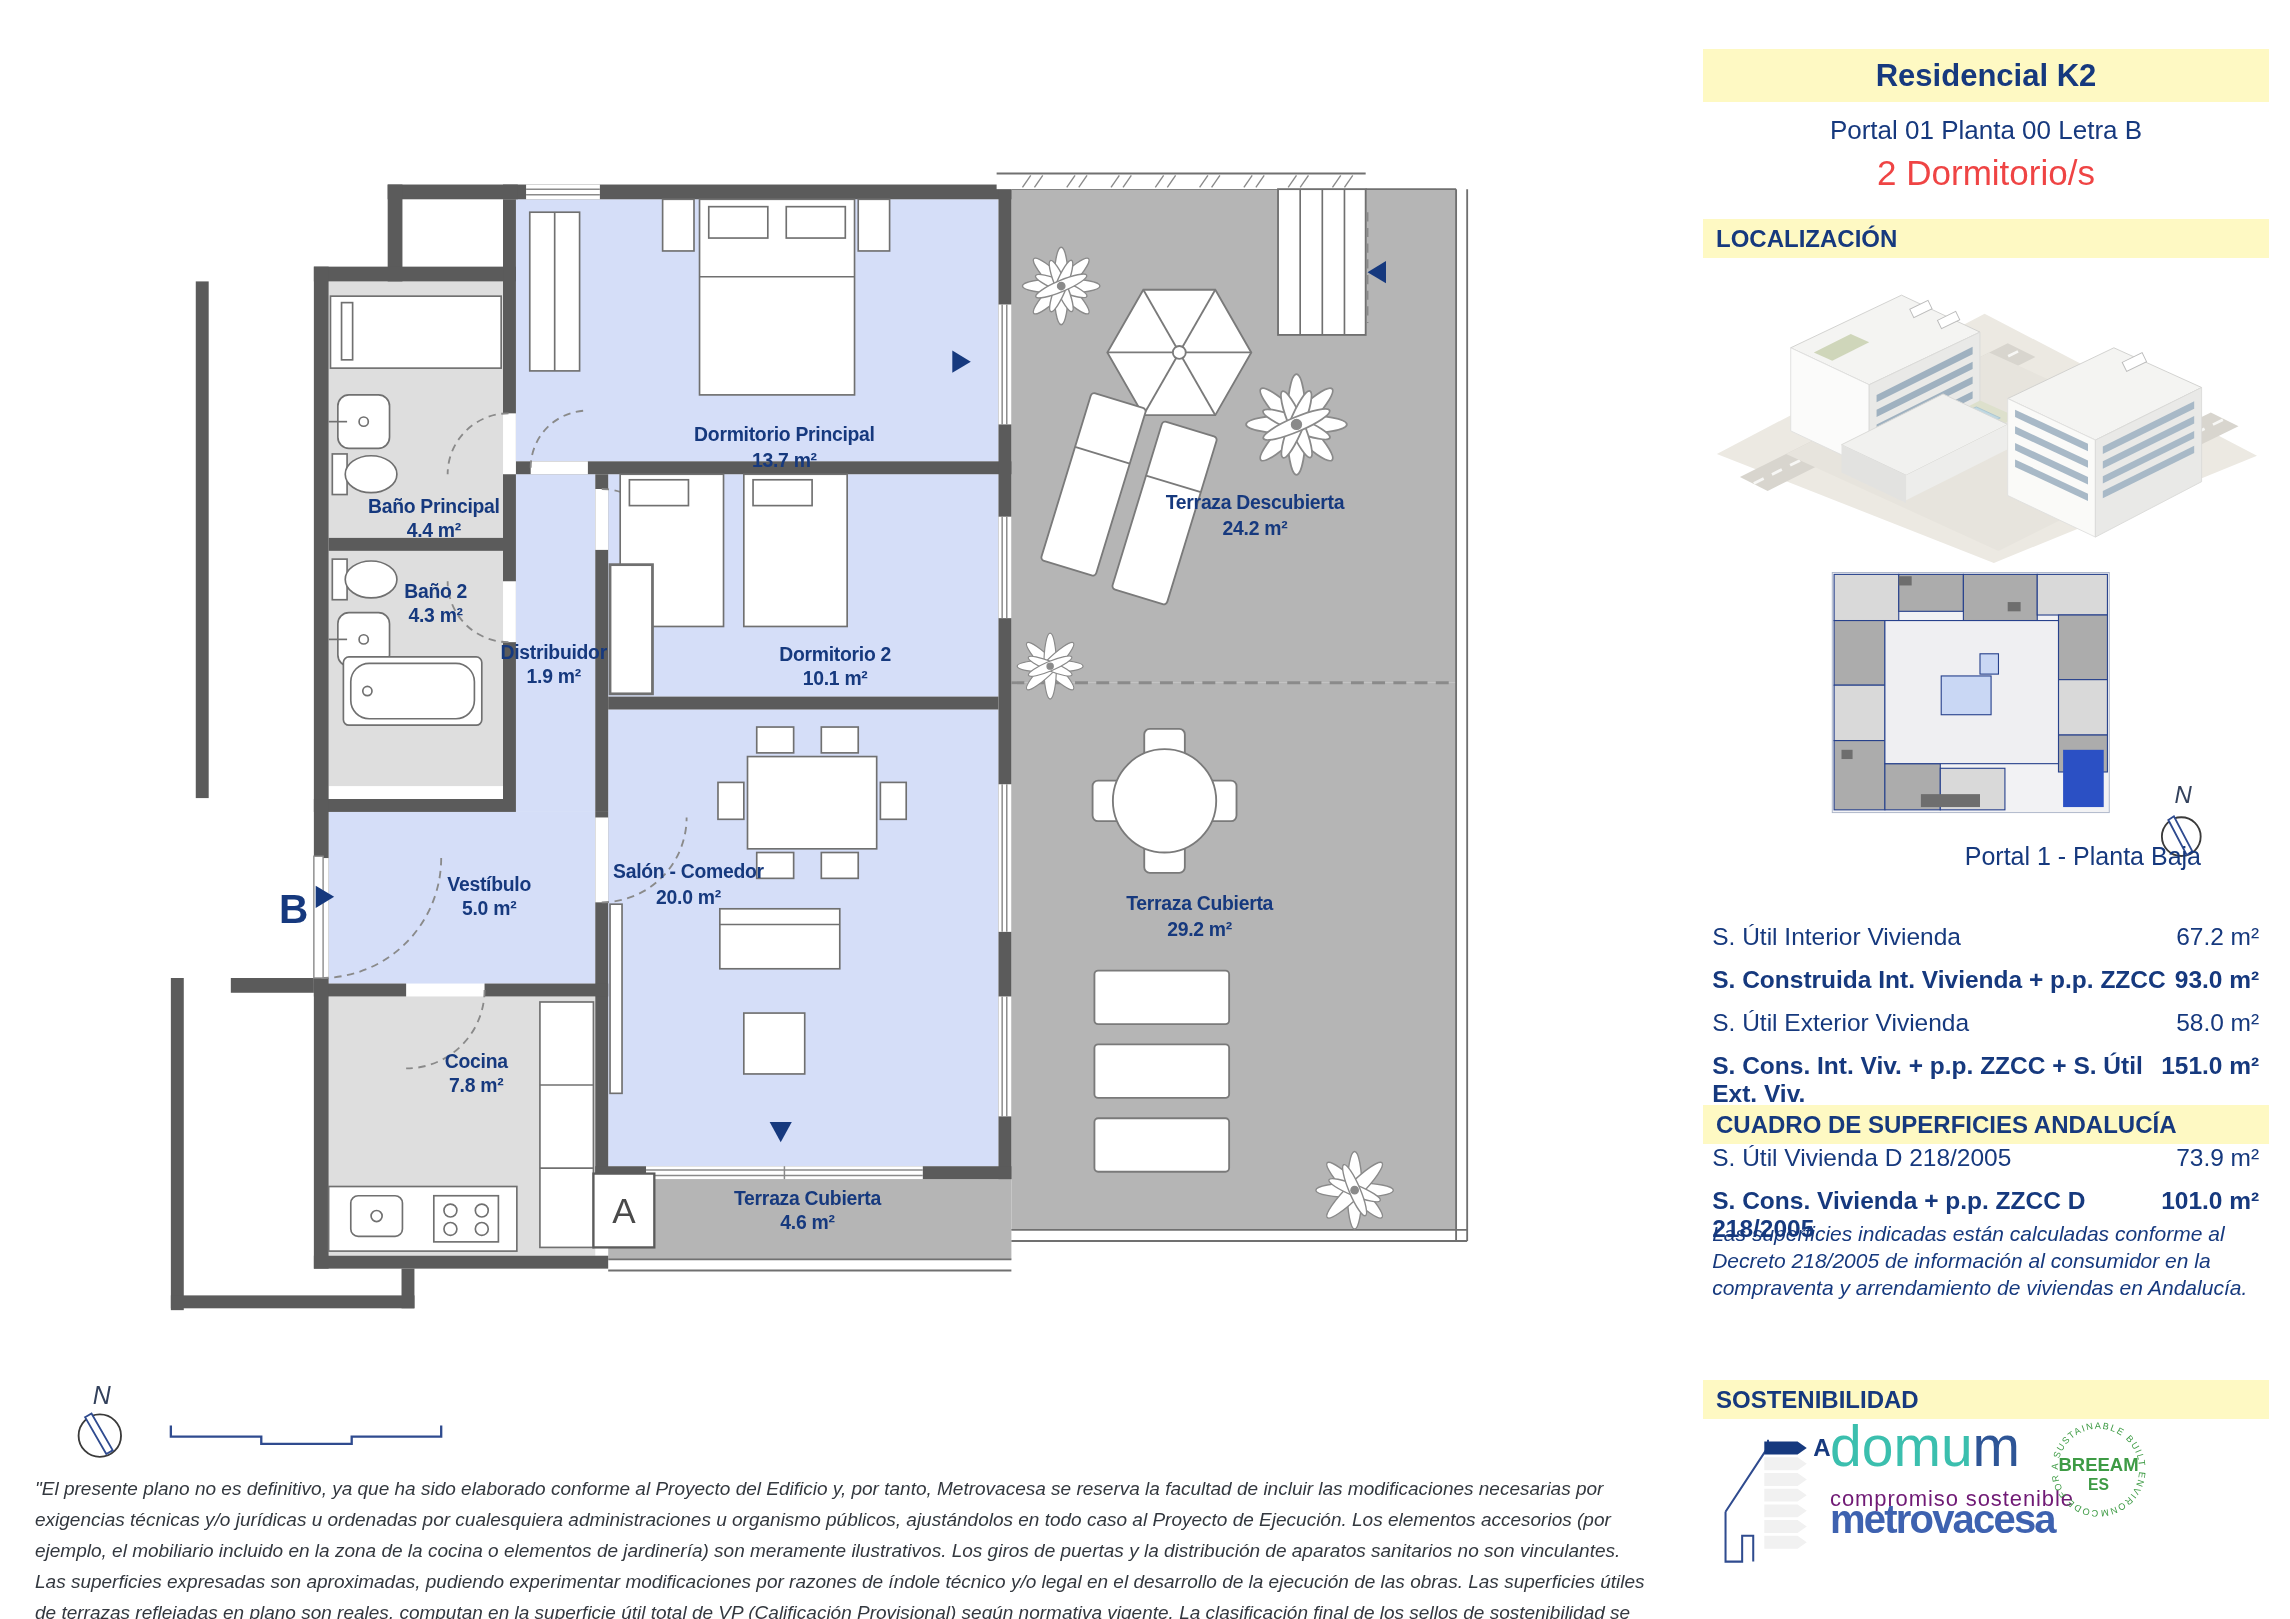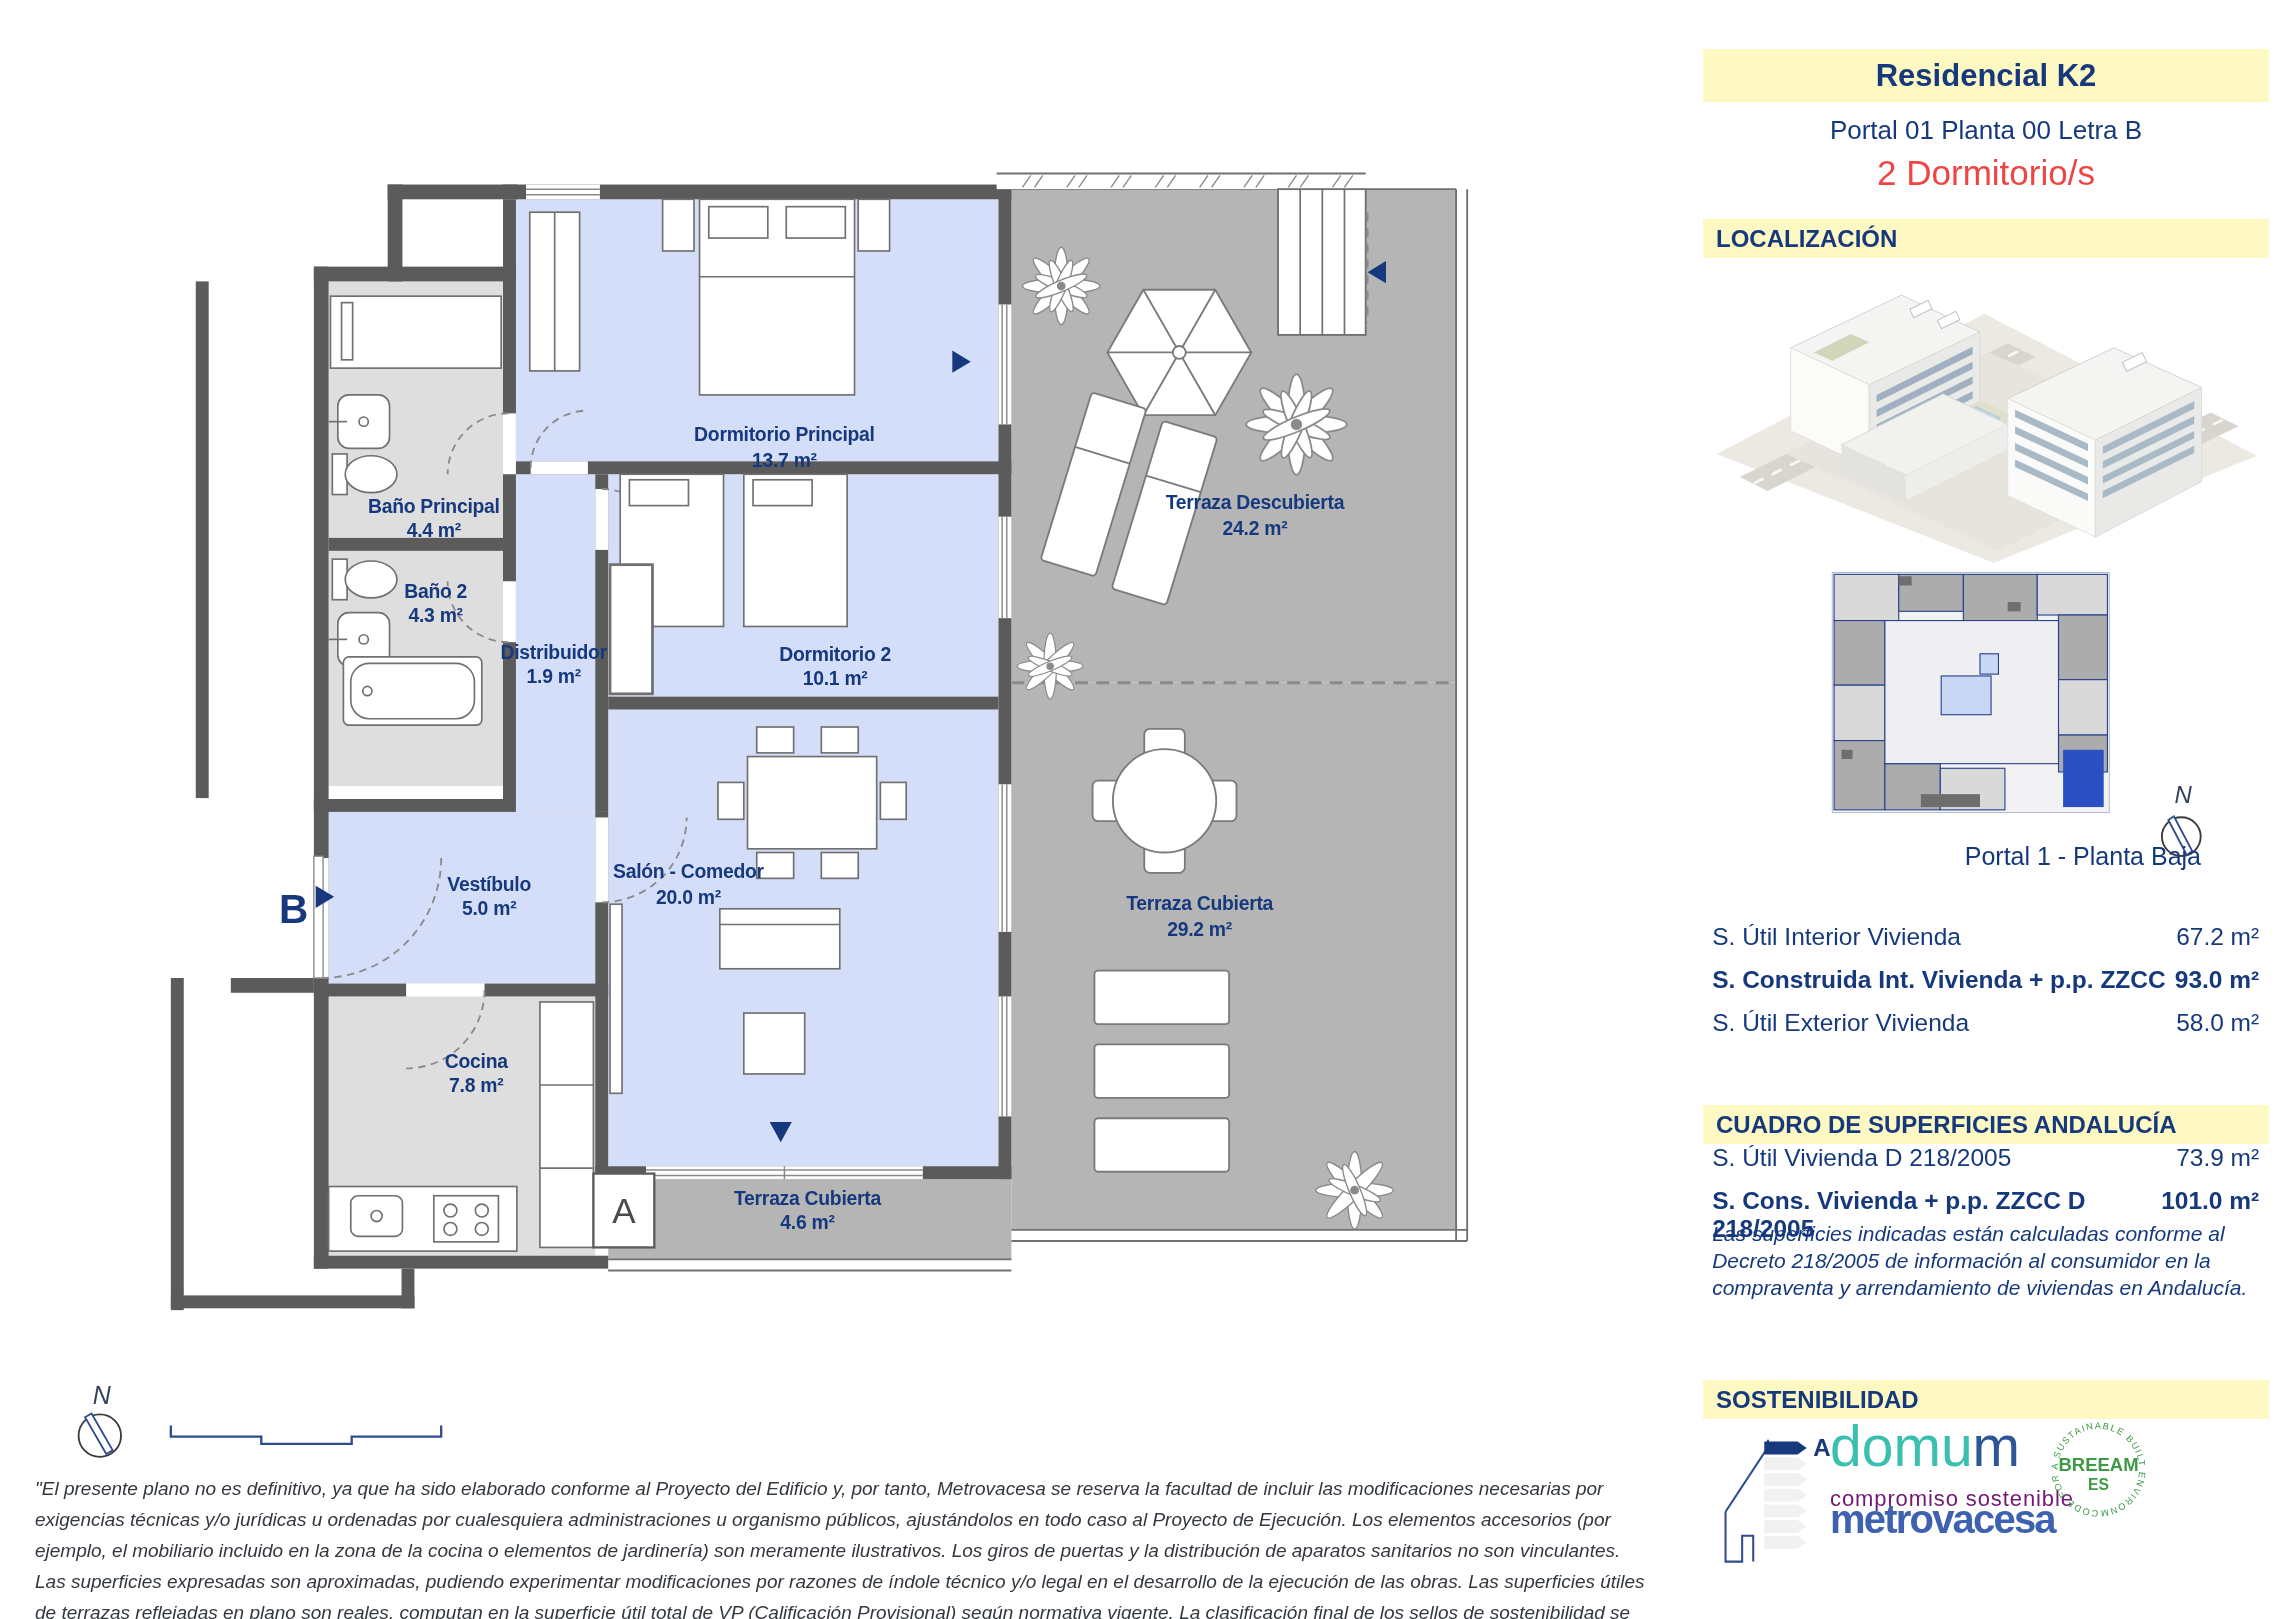--- a/index.html
+++ b/index.html
@@ -425,20 +425,24 @@
       <span class="v">67.2 m²</span>
     </div>
     <div class="trow b">
       <span>S. Construida Int. Vivienda + p.p. ZZCC</span>
       <span class="v">93.0 m²</span>
     </div>
     <div class="trow">
       <span>S. Útil Exterior Vivienda</span>
       <span class="v">58.0 m²</span>
     </div>
+    <div class="trow b">
+      <span>S. Cons. Int. Viv. + p.p. ZZCC + S. Útil Ext. Viv.</span>
+      <span class="v">151.0 m²</span>
+    </div>
   </div>
 
   <div class="abs secbar" style="top:1105px">CUADRO DE SUPERFICIES ANDALUCÍA</div>
   <div class="abs tbl" style="top:1144px">
     <div class="trow">
       <span>S. Útil Vivienda D 218/2005</span>
       <span class="v">73.9 m²</span>
     </div>
     <div class="trow b">
       <span>S. Cons. Vivienda + p.p. ZZCC D 218/2005</span>

